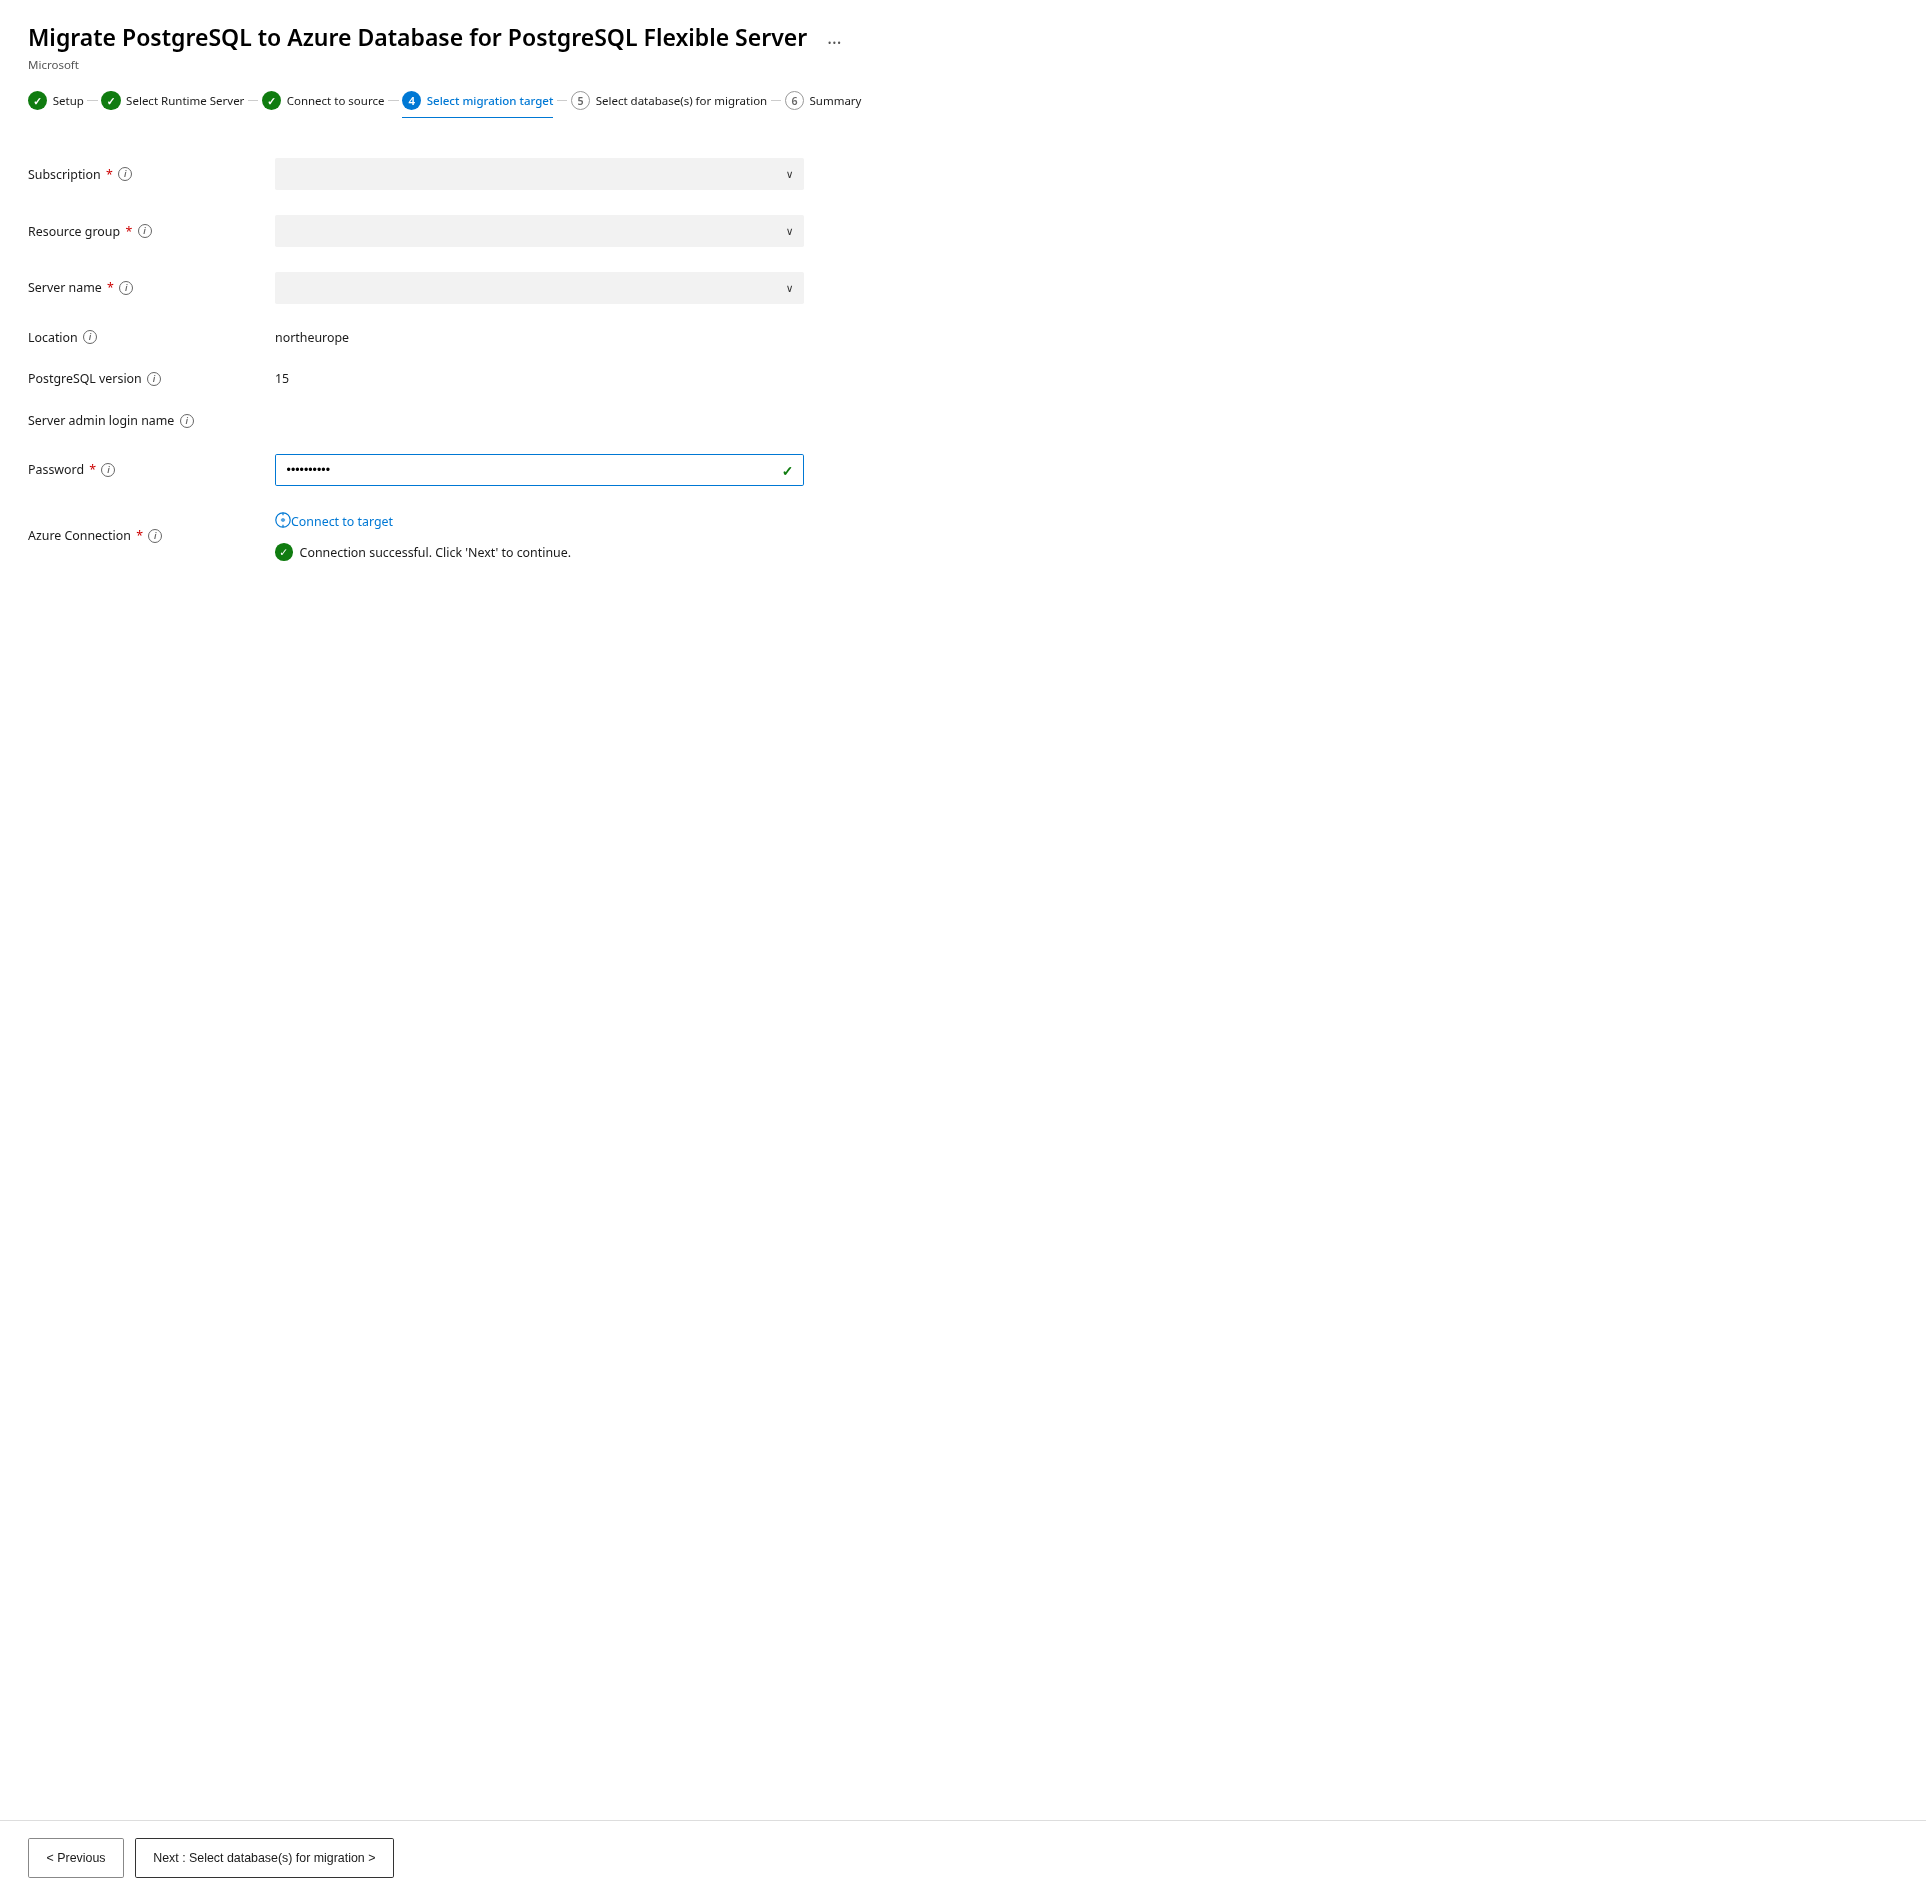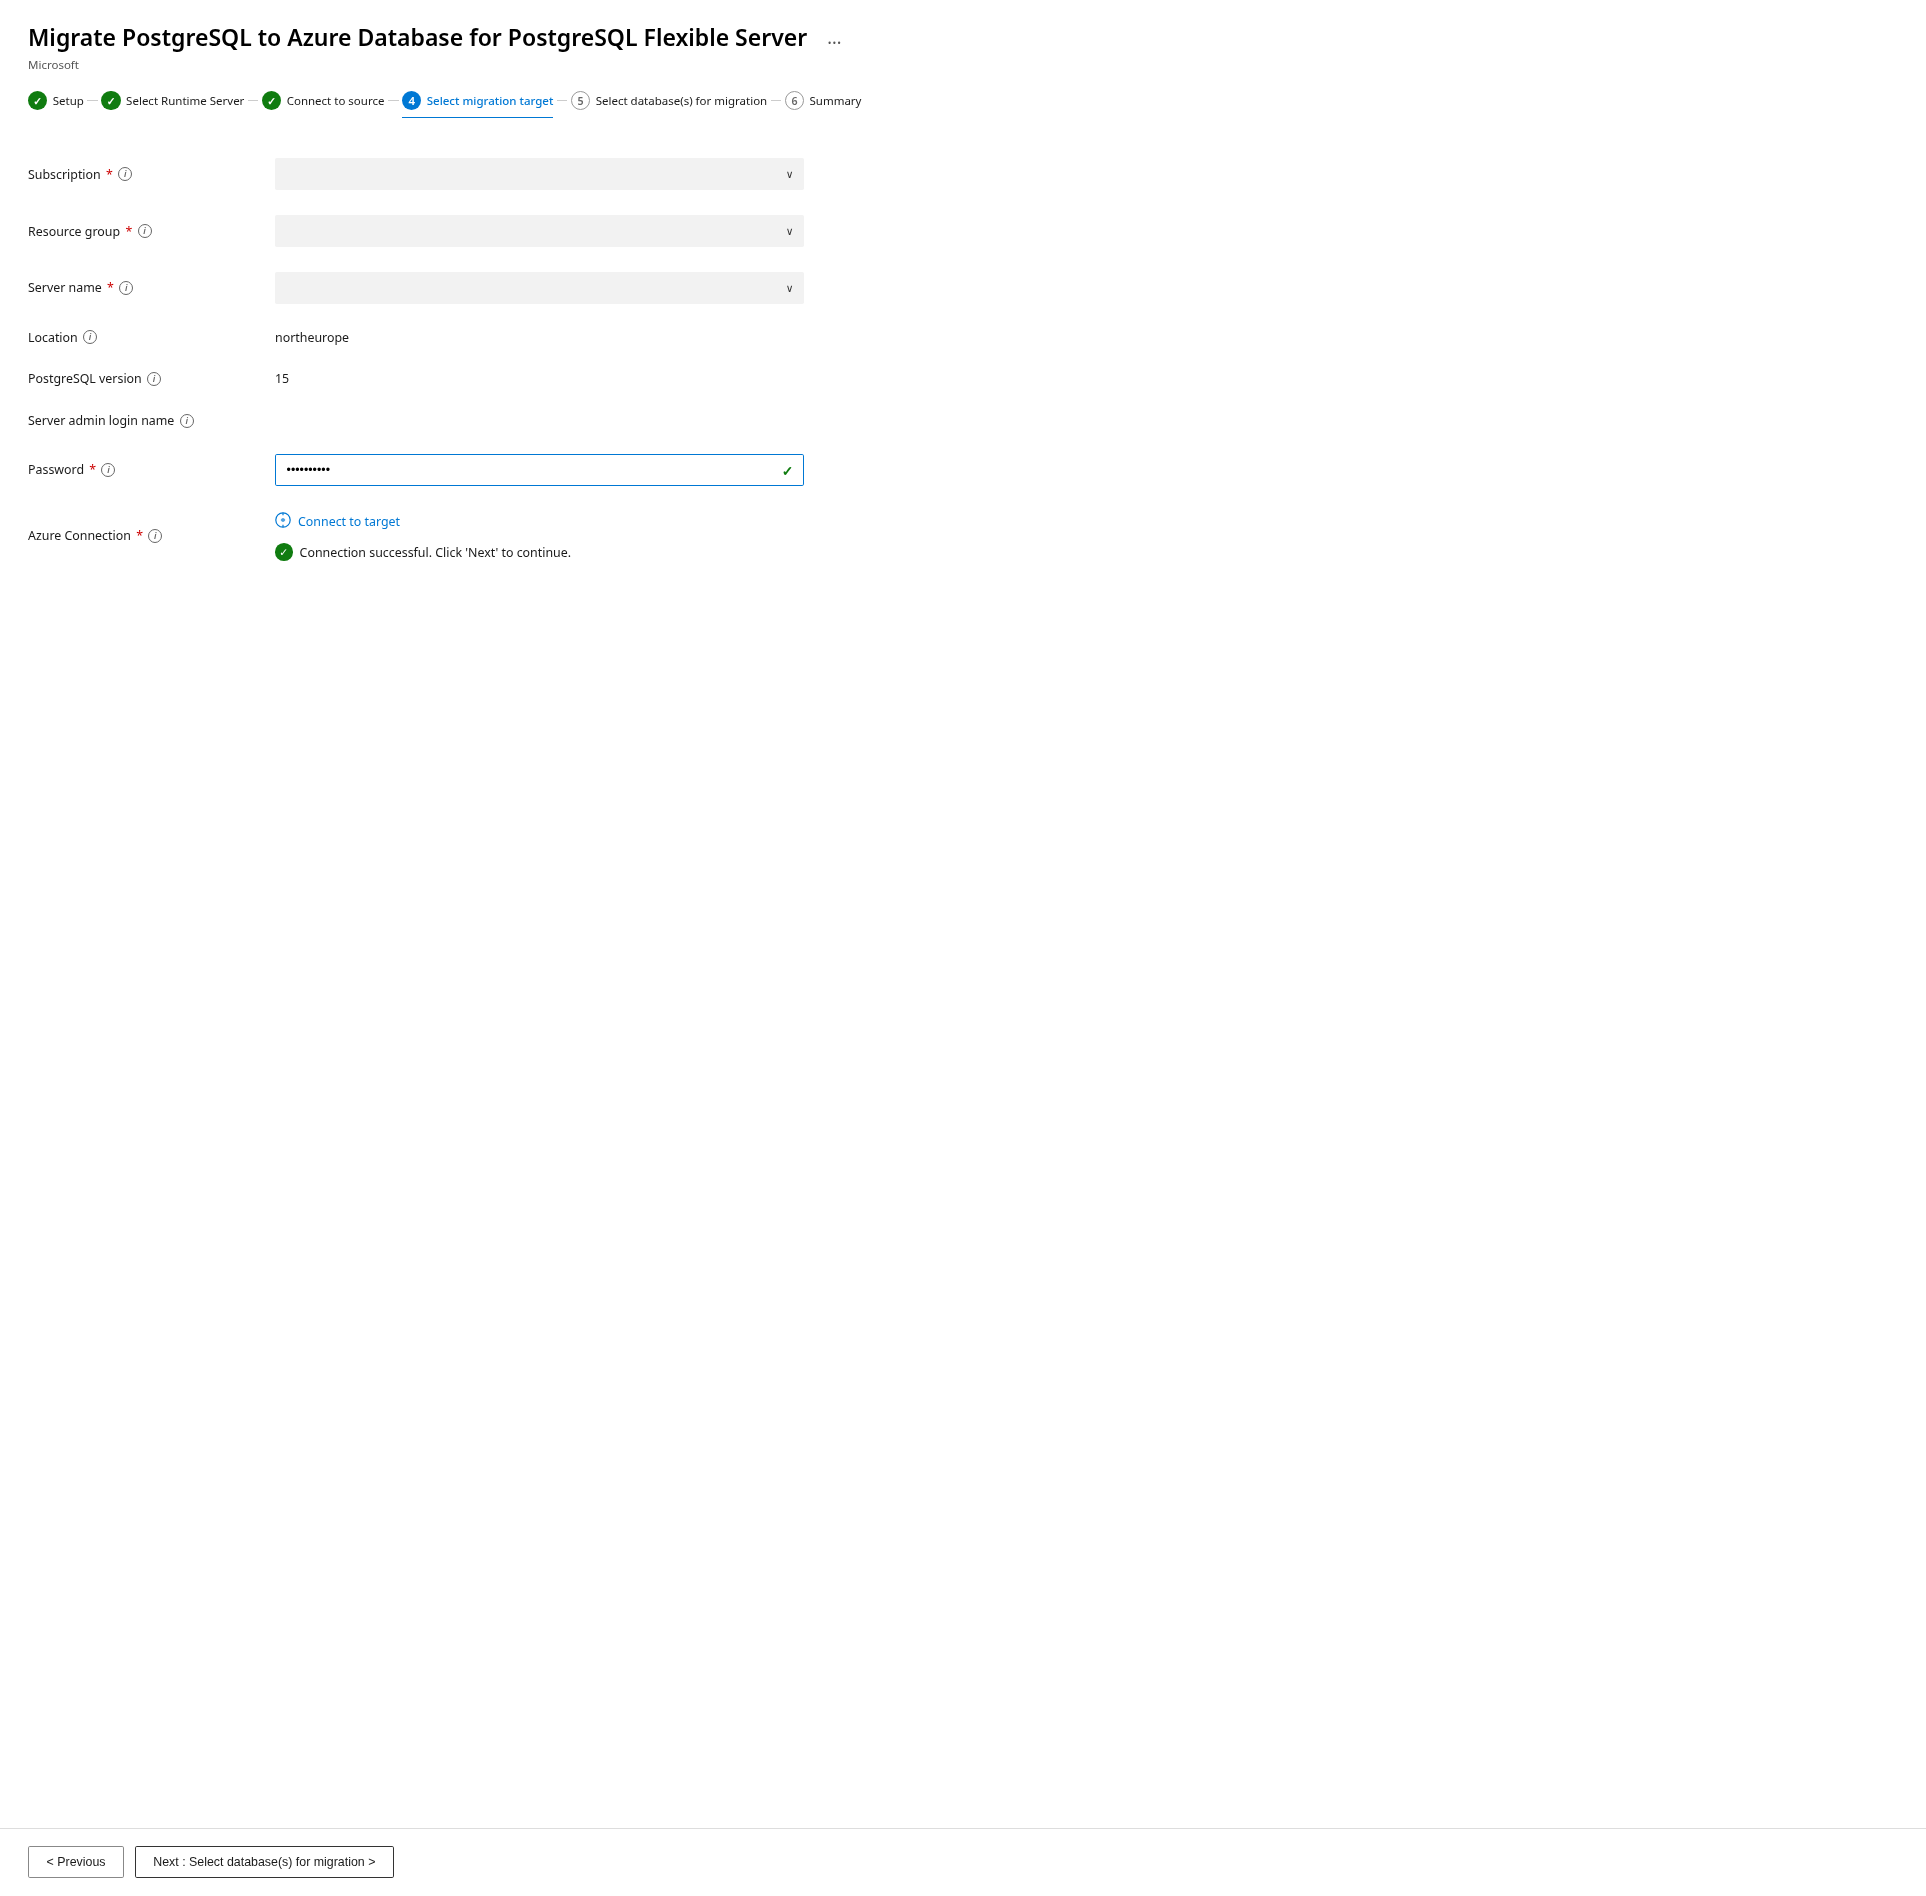--- a/index.html
+++ b/index.html
@@ -212,21 +212,20 @@
       top: 50%;
       transform: translateY(-50%);
       color: #107c10;
       font-size: 14px;
       font-weight: 600;
     }
 
     .connect-link {
       display: flex;
       align-items: center;
-      gap: 7px;
       color: #0078d4;
       cursor: pointer;
       font-size: 12.4px;
       text-decoration: none;
       margin-bottom: 10.6px;
     }
 
     .connect-icon {
       font-size: 16px;
     }
@@ -256,21 +255,21 @@
     .footer {
       border-top: 0.9px solid #ddd;
       padding: 17.6px 28px;
       display: flex;
       gap: 10.6px;
       align-items: center;
       margin-top: auto;
     }
 
     .btn {
-      height: 32px;
+      height: 40px;
       padding: 0 17.6px;
       border: 0.9px solid #888;
       background: #fff;
       font-size: 12.4px;
       cursor: pointer;
       border-radius: 1.8px;
       color: #1a1a1a;
     }
 
     .btn-primary {

